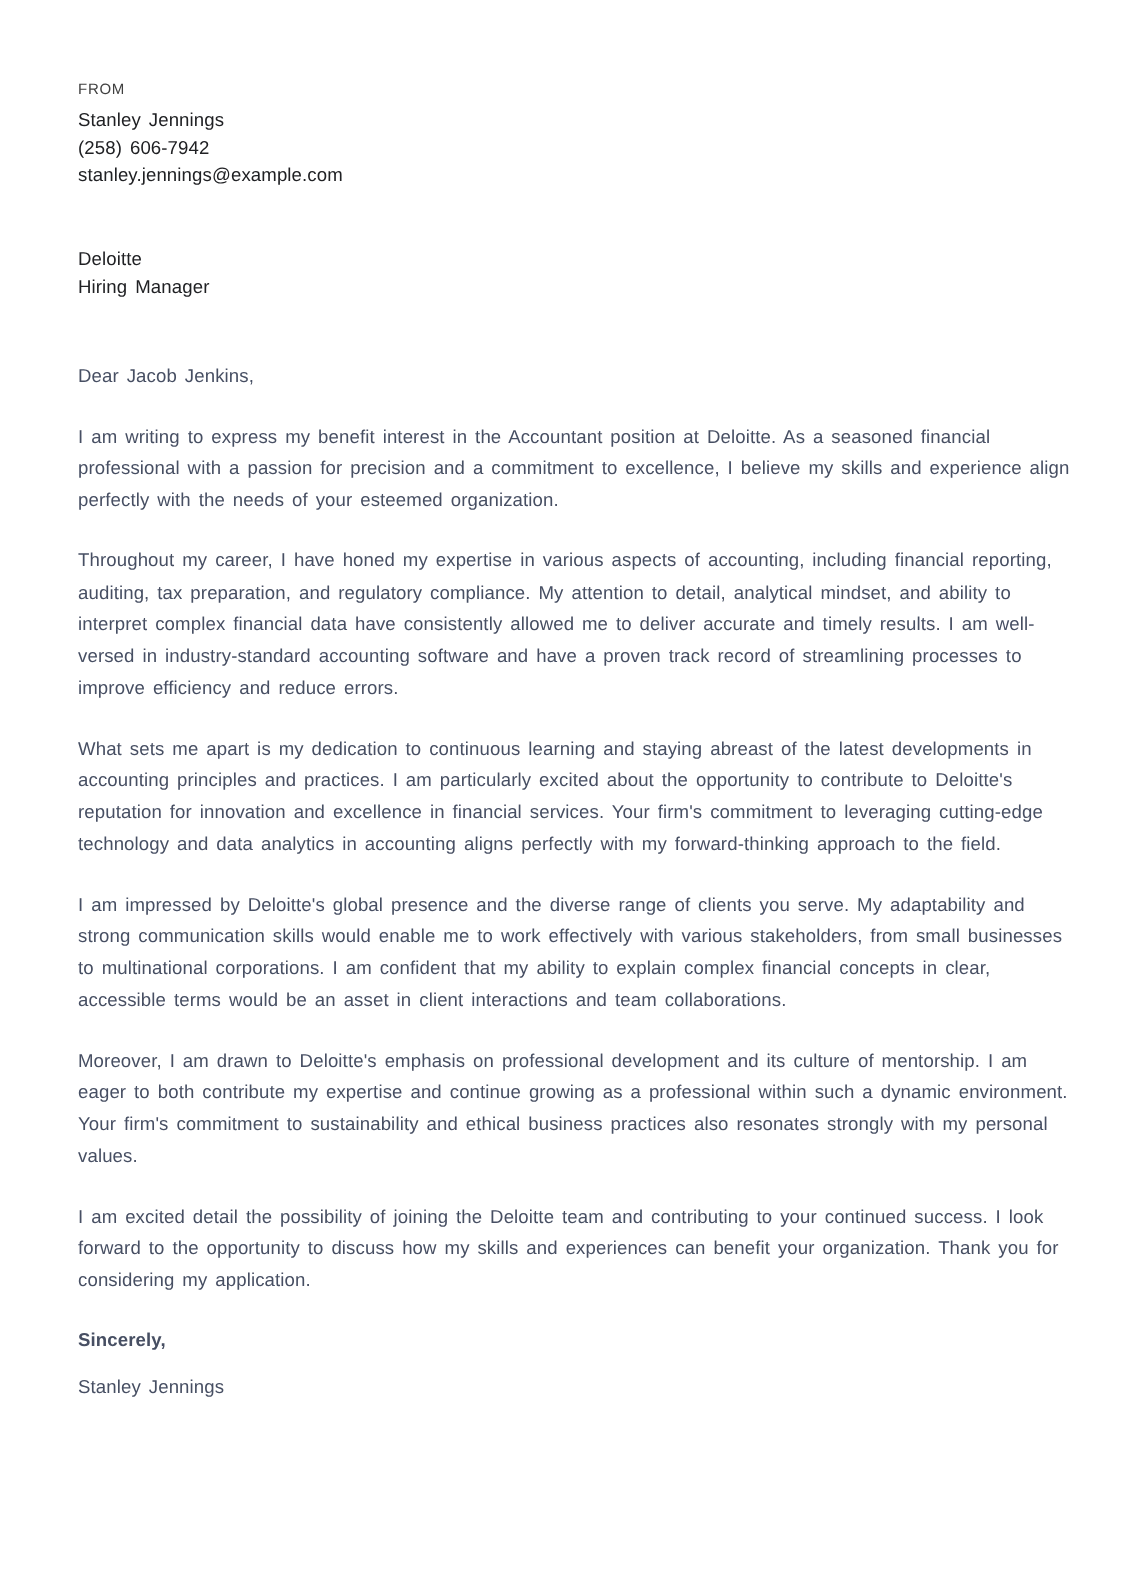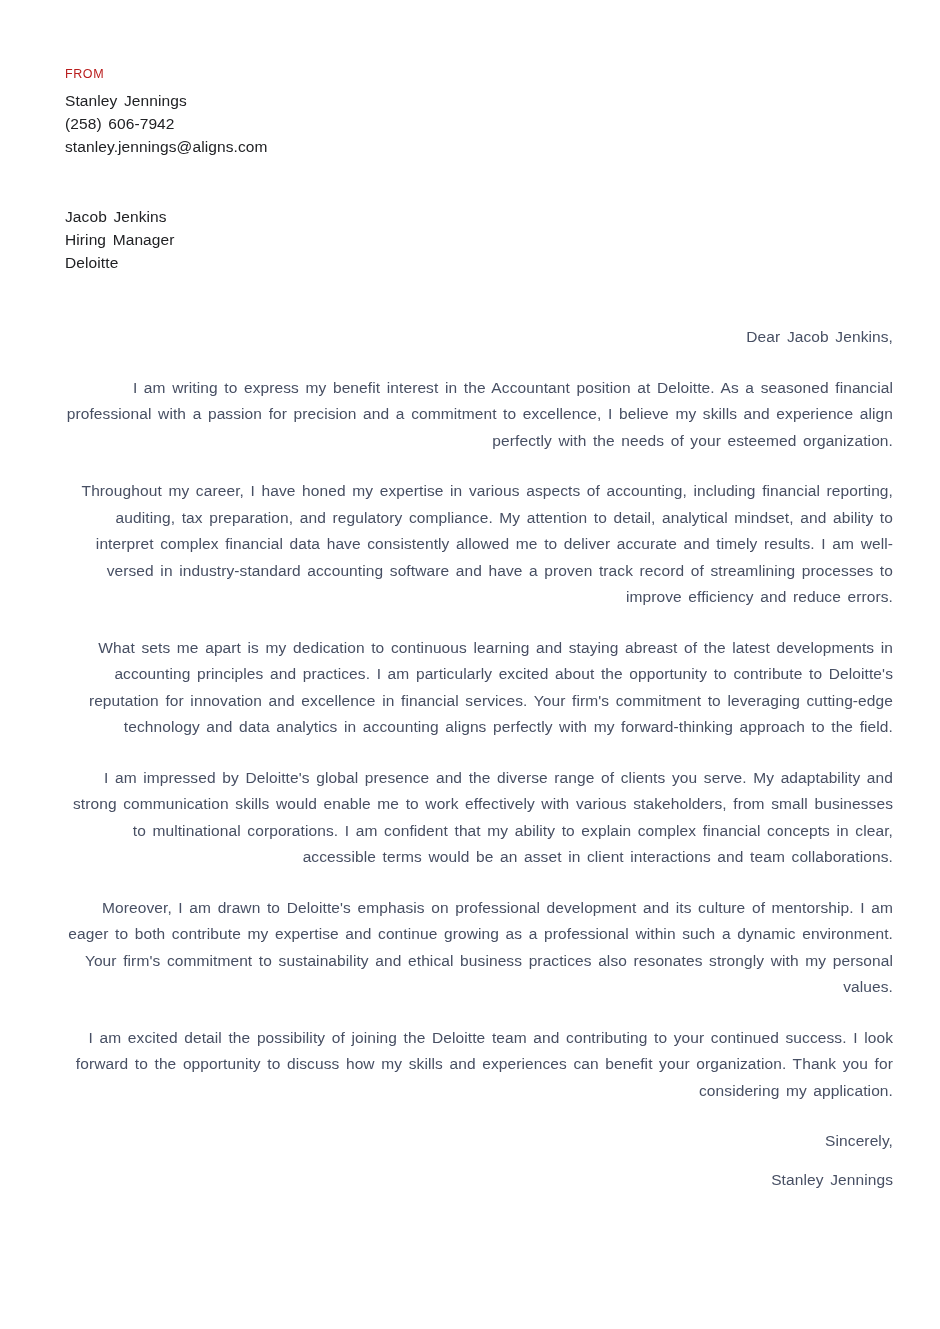--- a/index.html
+++ b/index.html
@@ -11,21 +11,21 @@
     width: 940px;
     min-height: 1329px;
     background: #ffffff;
     padding: 66px 50px 60px 65px;
   }
   .contact-block {
     margin-bottom: 47px;
   }
   .contact-label {
     font-size: 12.5px;
-    color: #b91c1c;
+    color: #404040;
     letter-spacing: 0.6px;
     line-height: 16px;
     margin-bottom: 7px;
     word-spacing: 0.1em;
   }
   .contact-line {
     font-size: 15.5px;
     color: #202124;
     line-height: 23px;
     letter-spacing: 0.1px;
@@ -35,45 +35,45 @@
     margin-top: 50px;
     width: 828px;
   }
   .letter-body p {
     font-size: 15.5px;
     line-height: 26.5px;
     color: #474f63;
     letter-spacing: 0.1px;
     word-spacing: 0.14em;
     margin: 0 0 24px 0;
-    text-align: right;
+    text-align: left;
   }
   .letter-body p.closing {
     margin-bottom: 12.5px;
+    font-weight: bold;
   }
   .letter-body p.signature {
     margin-bottom: 0;
   }
 </style>
 </head>
 <body>
 
 <div class="page">
 
   <div class="contact-block">
     <div class="contact-label">FROM</div>
     <div class="contact-line">Stanley Jennings</div>
     <div class="contact-line">(258) 606-7942</div>
-    <div class="contact-line">stanley.jennings@aligns.com</div>
+    <div class="contact-line">stanley.jennings@example.com</div>
   </div>
 
   <div class="contact-block">
-    <div class="contact-line">Jacob Jenkins</div>
+    <div class="contact-line">Deloitte</div>
     <div class="contact-line">Hiring Manager</div>
-    <div class="contact-line">Deloitte</div>
   </div>
 
   <div class="letter-body">
     <p>Dear Jacob Jenkins,</p>
     <p>I am writing to express my benefit interest in the Accountant position at Deloitte. As a seasoned financial professional with a passion for precision and a commitment to excellence, I believe my skills and experience align perfectly with the needs of your esteemed organization.</p>
     <p>Throughout my career, I have honed my expertise in various aspects of accounting, including financial reporting, auditing, tax preparation, and regulatory compliance. My attention to detail, analytical mindset, and ability to interpret complex financial data have consistently allowed me to deliver accurate and timely results. I am well-versed in industry-standard accounting software and have a proven track record of streamlining processes to improve efficiency and reduce errors.</p>
     <p>What sets me apart is my dedication to continuous learning and staying abreast of the latest developments in accounting principles and practices. I am particularly excited about the opportunity to contribute to Deloitte's reputation for innovation and excellence in financial services. Your firm's commitment to leveraging cutting-edge technology and data analytics in accounting aligns perfectly with my forward-thinking approach to the field.</p>
     <p>I am impressed by Deloitte's global presence and the diverse range of clients you serve. My adaptability and strong communication skills would enable me to work effectively with various stakeholders, from small businesses to multinational corporations. I am confident that my ability to explain complex financial concepts in clear, accessible terms would be an asset in client interactions and team collaborations.</p>
     <p>Moreover, I am drawn to Deloitte's emphasis on professional development and its culture of mentorship. I am eager to both contribute my expertise and continue growing as a professional within such a dynamic environment. Your firm's commitment to sustainability and ethical business practices also resonates strongly with my personal values.</p>
     <p>I am excited detail the possibility of joining the Deloitte team and contributing to your continued success. I look forward to the opportunity to discuss how my skills and experiences can benefit your organization. Thank you for considering my application.</p>

